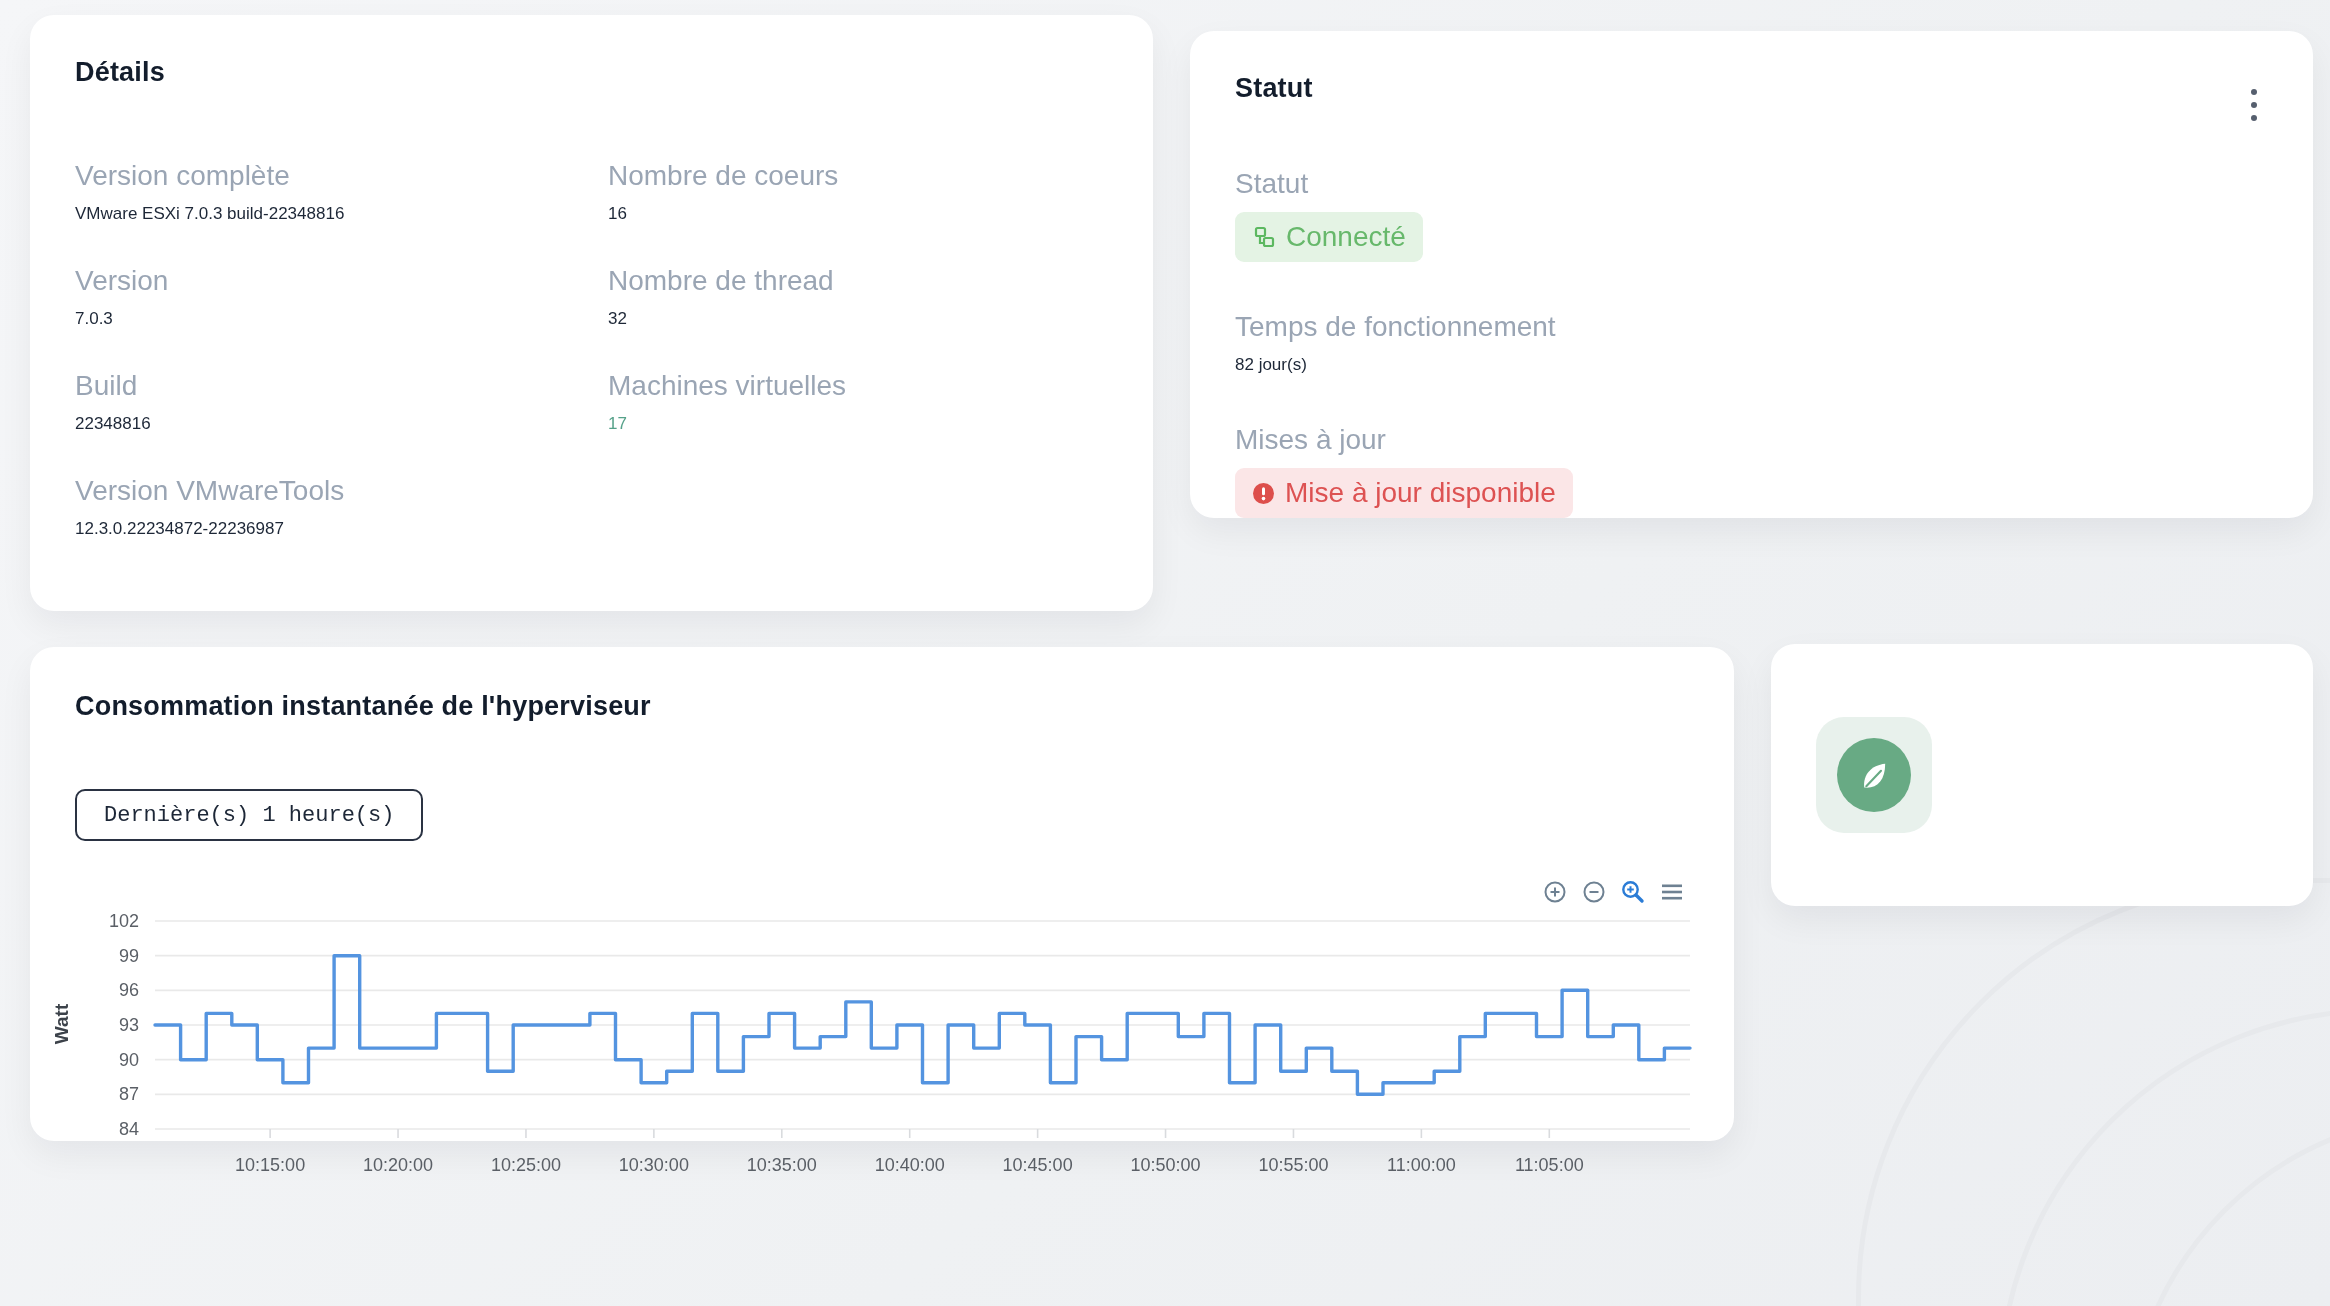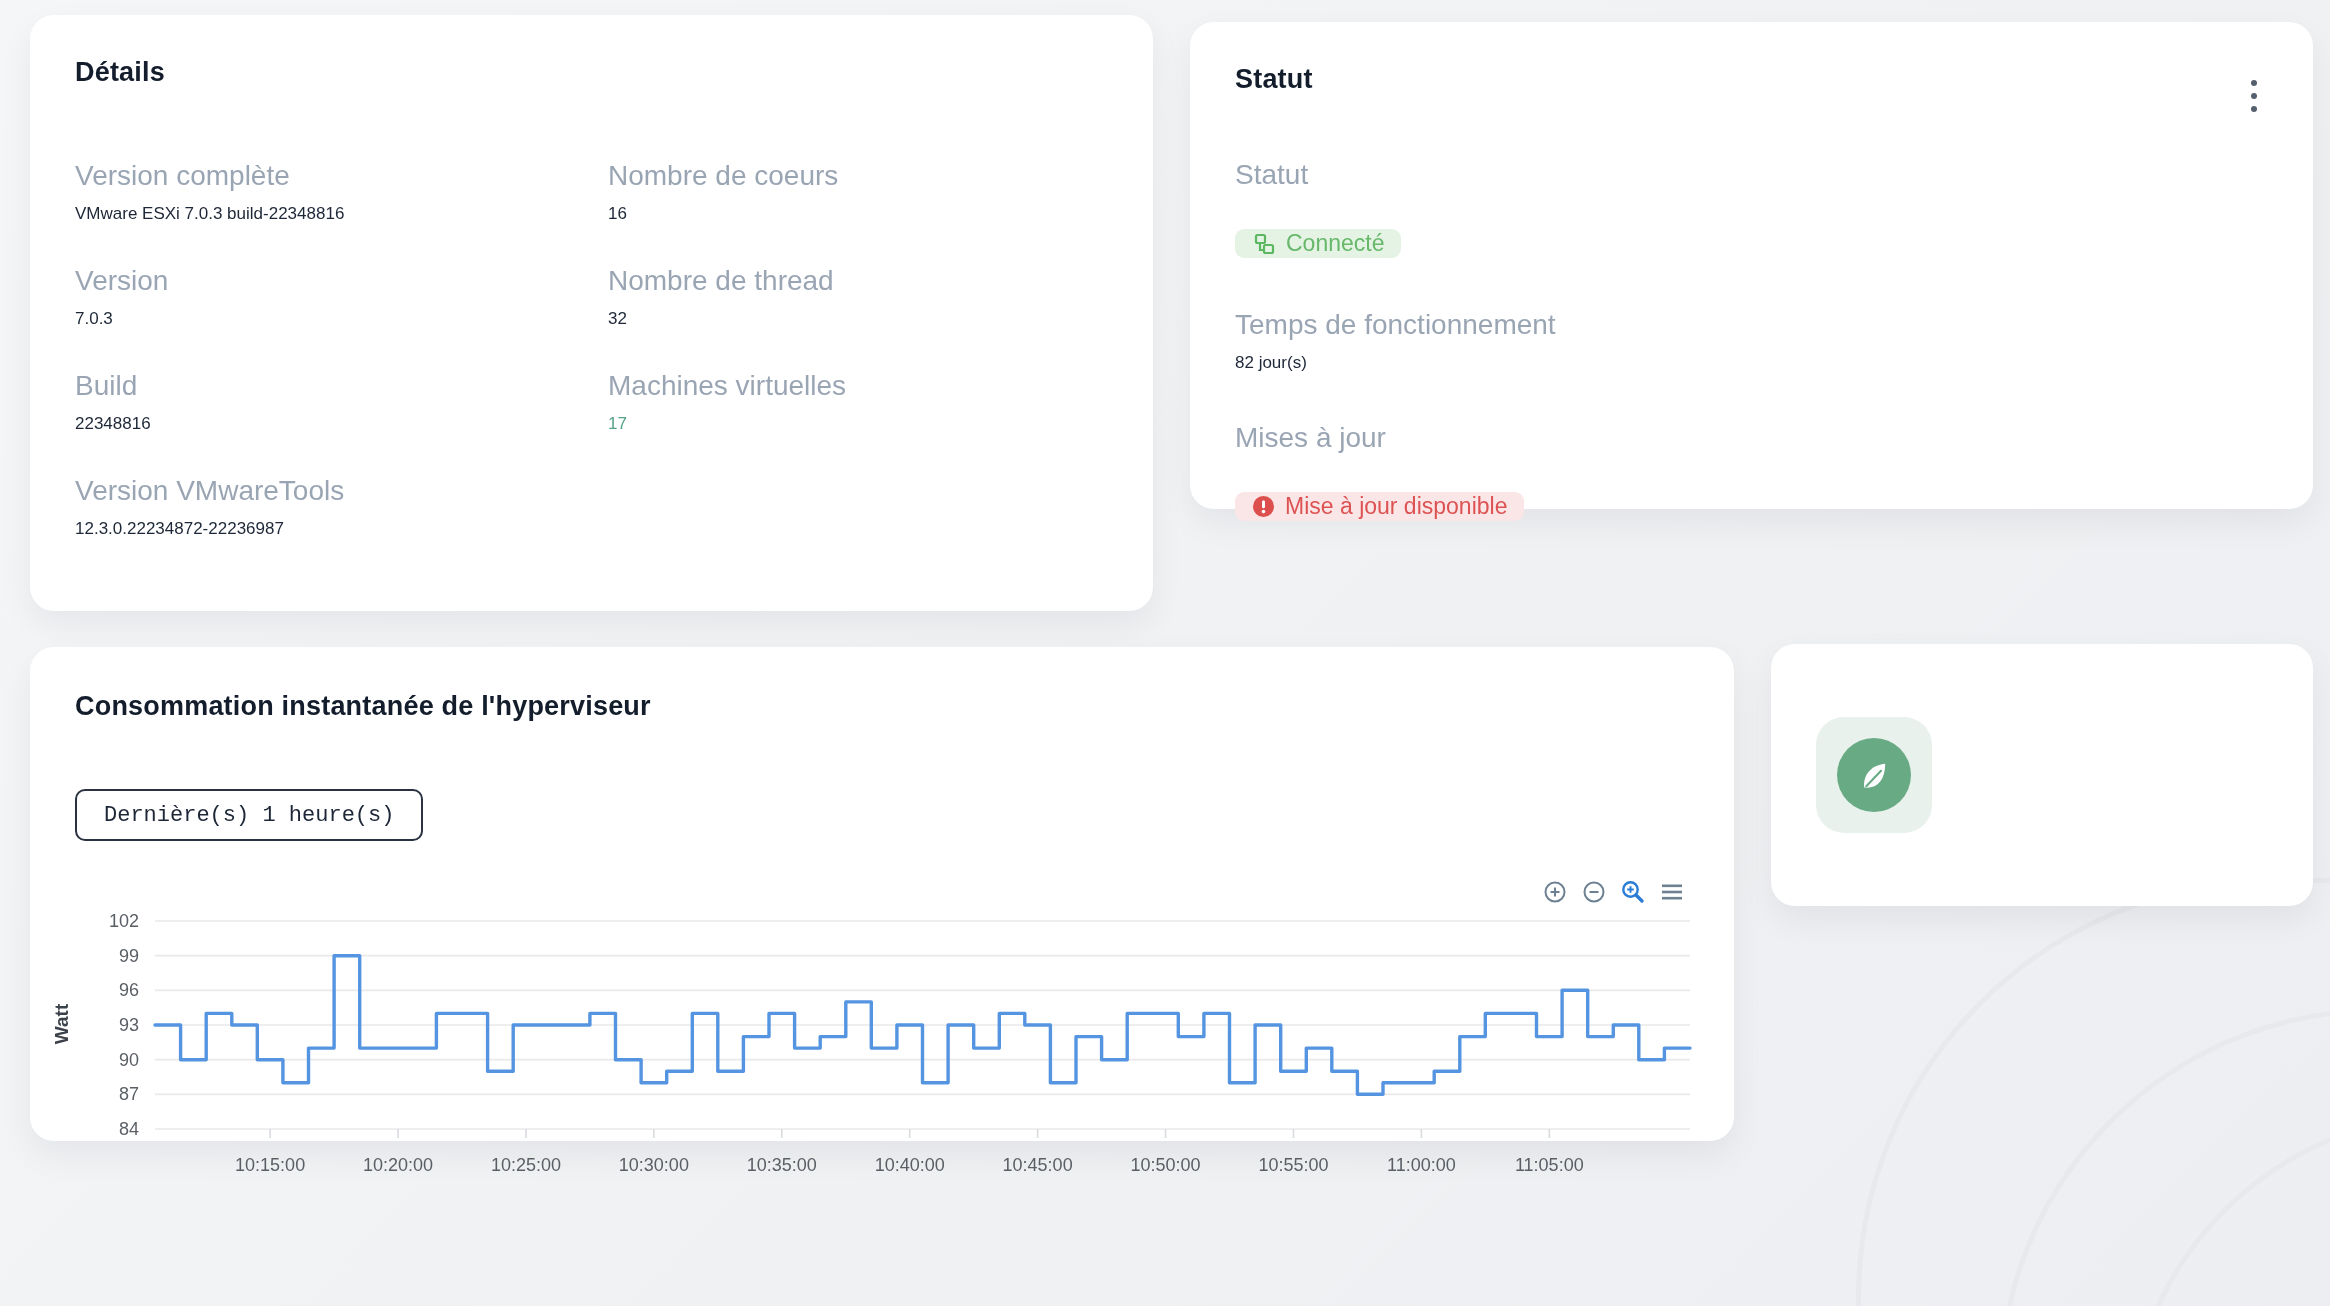--- a/index.html
+++ b/index.html
@@ -15,24 +15,24 @@
   .field-label{font-size:28px;color:#9aa5b4;margin-bottom:12px;}
   .field-value{font-size:17px;color:#1d2737;}
   .link-value{color:#55a189;}
   
   #details-card{left:30px;top:15px;width:1123px;height:596px;}
   #details-card .inner{padding:42px 45px;}
   .col{position:absolute;top:145px;width:480px;}
   .col1{left:45px;} .col2{left:578px;}
   .frow{margin-bottom:41px;}
   
-  #status-card{left:1190px;top:22px;width:1123px;height:487px;}
+  #status-card{left:1190px;top:31px;width:1123px;height:487px;}
   #status-card .inner{padding:42px 45px;position:relative;height:403px;}
   .badge{display:inline-flex;align-items:center;gap:10px;border-radius:9px;
-         padding:1px 17px;font-size:23px;margin-top:26px;}
+         padding:9px 17px;font-size:28px;}
   .badge-green{background:#e4f3e4;color:#67b86b;}
   .badge-red{background:#fbe6e7;color:#dd5252;}
   .kebab{position:absolute;right:42px;top:52px;width:34px;height:44px;cursor:pointer;
          display:flex;flex-direction:column;align-items:center;justify-content:center;gap:7px;}
   .kebab i{width:6px;height:6px;border-radius:50%;background:#565f6e;display:block;}
   
   #chart-card{left:30px;top:647px;width:1704px;height:494px;}
   #chart-title{position:absolute;left:45px;top:44px;}
   #range-button{position:absolute;left:45px;top:142px;height:52px;padding:0 27px;
       background:#fff;border:2px solid #2a3242;border-radius:10px;font-size:22px;

